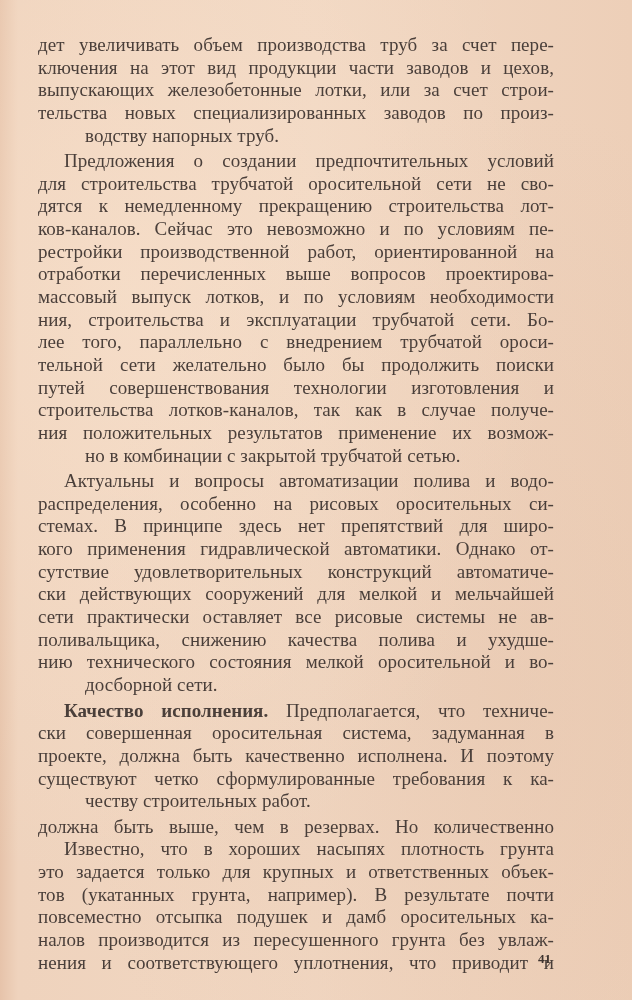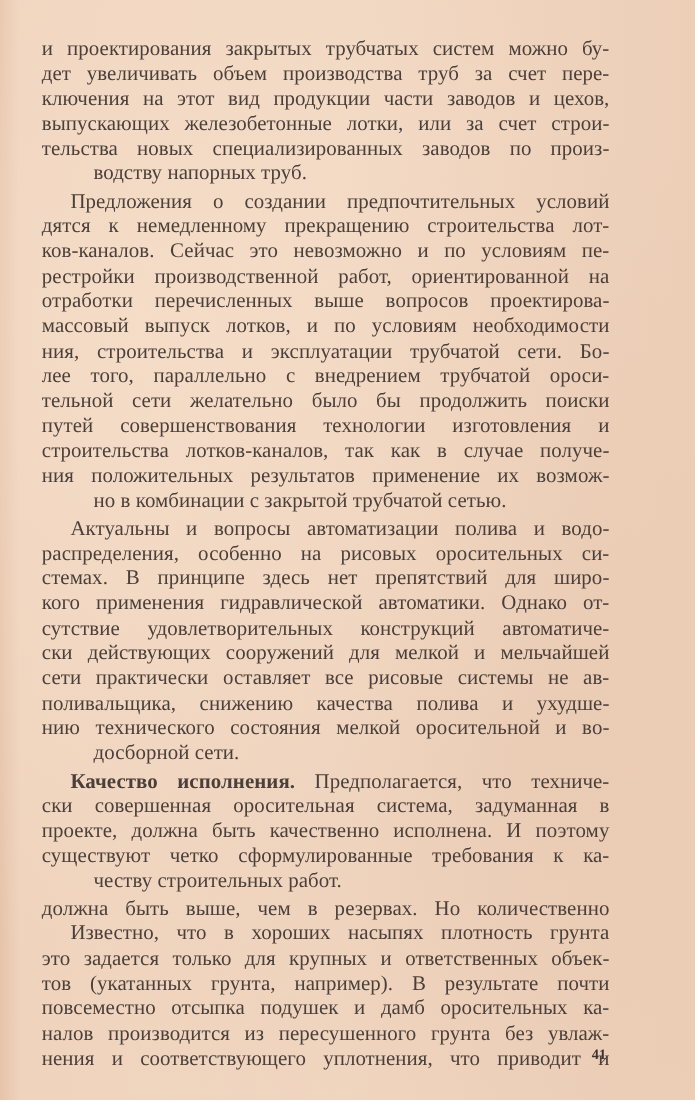--- a/index.html
+++ b/index.html
@@ -65,31 +65,31 @@
       color: #3f3430;
     }
   </style>
 </head>
 <body>
 
 <div class="page">
   <div class="text-block">
 
     <div>
-      <span class="line">и проектирования закрытых трубчатых систем можно бу-</span>
       <span class="line">дет увеличивать объем производства труб за счет пере-</span>
       <span class="line">ключения на этот вид продукции части заводов и цехов,</span>
       <span class="line">выпускающих железобетонные лотки, или за счет строи-</span>
       <span class="line">тельства новых специализированных заводов по произ-</span>
       <span class="line last">водству напорных труб.</span>
     </div>
     <span class="para-gap"></span>
 
     <div>
       <span class="line indent">Предложения о создании предпочтительных условий</span>
+      <span class="line">для строительства трубчатой оросительной сети не сво-</span>
       <span class="line">дятся к немедленному прекращению строительства лот-</span>
       <span class="line">ков-каналов. Сейчас это невозможно и по условиям пе-</span>
       <span class="line">рестройки производственной работ, ориентированной на</span>
       <span class="line">отработки перечисленных выше вопросов проектирова-</span>
       <span class="line">массовый выпуск лотков, и по условиям необходимости</span>
       <span class="line">ния, строительства и эксплуатации трубчатой сети. Бо-</span>
       <span class="line">лее того, параллельно с внедрением трубчатой ороси-</span>
       <span class="line">тельной сети желательно было бы продолжить поиски</span>
       <span class="line">путей совершенствования технологии изготовления и</span>
       <span class="line">строительства лотков-каналов, так как в случае получе-</span>

